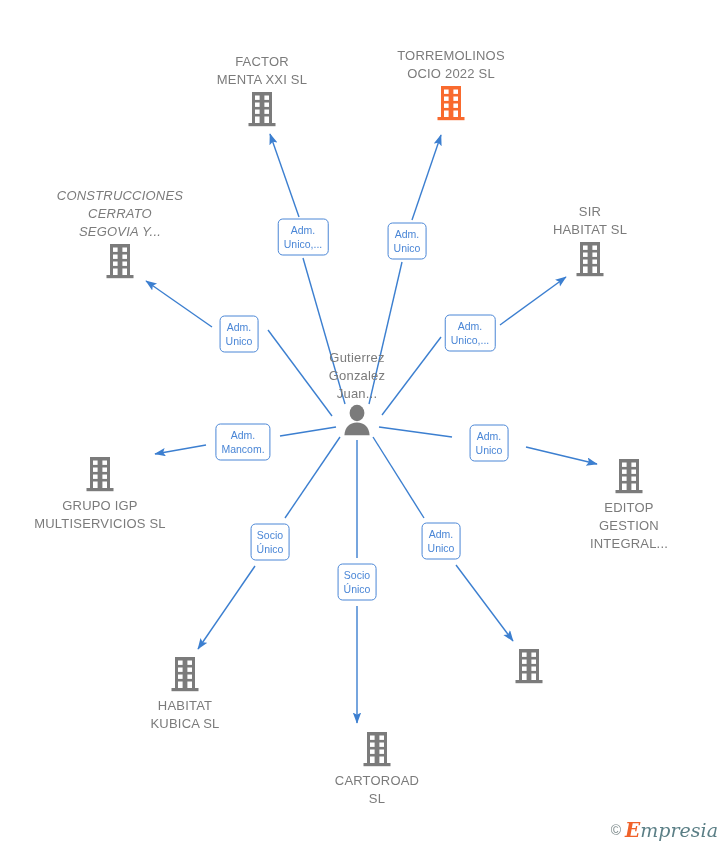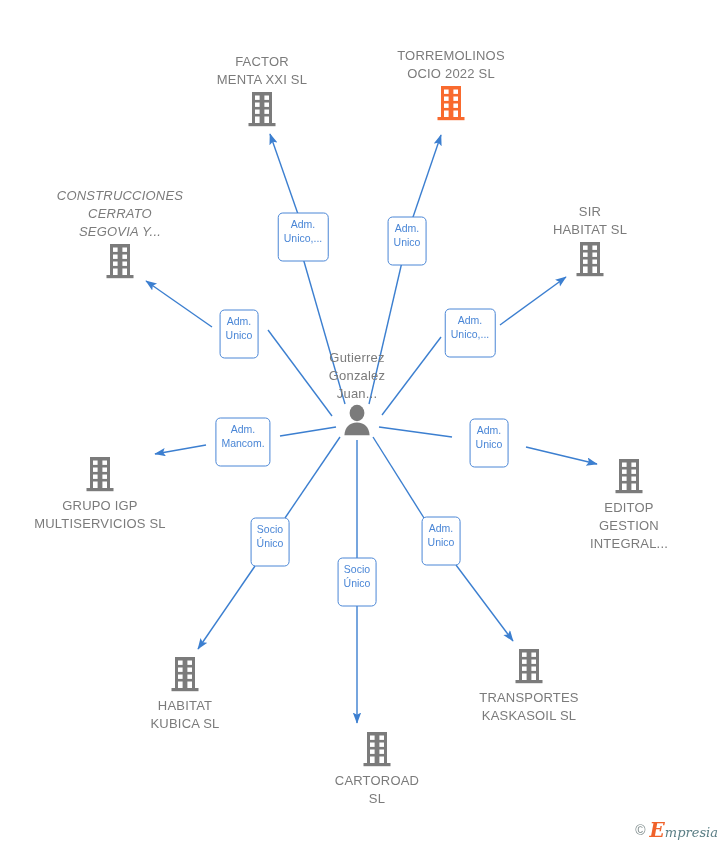--- a/index.html
+++ b/index.html
@@ -40,32 +40,32 @@
   .edge-label{
     position:absolute;
     box-sizing:border-box;
     border:1.3px solid #4a86d6;
     border-radius:5px;
     background:#ffffff;
     color:#4a86d6;
     font-size:10.5px;
     line-height:14px;
     text-align:center;
-    padding:3px 5px 16px 5px;
+    padding:3px 5px 4px 5px;
     white-space:pre-line;
     transform:translate(-50%,-50%);
   }
   .wm{
     position:absolute;right:10px;bottom:8px;
     display:flex;align-items:center;gap:4px;
     font-size:17px;
   }
   .wm .c{ color:#7f8c8d;font-size:14px; }
   .wm .e{ color:#f0622a;font-style:italic;font-family:"DejaVu Serif", serif;font-size:20px;font-weight:600;}
-  .wm .rest{ color:#5b7f86;font-style:italic;font-family:"DejaVu Serif", serif;font-size:13px;}
+  .wm .rest{ color:#5b7f86;font-style:italic;font-family:"DejaVu Serif", serif;font-size:19px;}
 </style>
 </head>
 <body>
 
 <svg id="graph" viewBox="0 0 728 850">
   <defs>
     <marker id="arrow" markerWidth="9" markerHeight="9" refX="7.5" refY="3" orient="auto" markerUnits="strokeWidth">
       <path d="M0,0 L8,3 L0,6 L1.6,3 z" fill="#3c7fd0"></path>
     </marker>
   </defs>
@@ -259,22 +259,20 @@
         <rect x="8" y="5.5" width="4.6" height="4.4"></rect>
         <rect x="17.4" y="5.5" width="4.6" height="4.4"></rect>
         <rect x="8" y="12.5" width="4.6" height="4.4"></rect>
         <rect x="17.4" y="12.5" width="4.6" height="4.4"></rect>
         <rect x="8" y="19.5" width="4.6" height="4.4"></rect>
         <rect x="17.4" y="19.5" width="4.6" height="4.4"></rect>
         <rect x="8" y="26.5" width="4.6" height="6.5"></rect>
         <rect x="17.4" y="26.5" width="4.6" height="6.5"></rect>
       </g>
   </svg>
-  <span class="label">TRANSPORTES
-KASKASOIL SL</span>
 </div>
 
 <div class="node below" style="left:377px;top:730px;">
   <svg class="glyph" viewBox="0 0 30 38">
     <g fill="#7b7b7b">
         <path d="M5 2h20v32H5z"></path>
         <rect x="1.5" y="33" width="27" height="3.2"></rect>
       </g>
     <g fill="#ffffff">
         <rect x="8" y="5.5" width="4.6" height="4.4"></rect>

